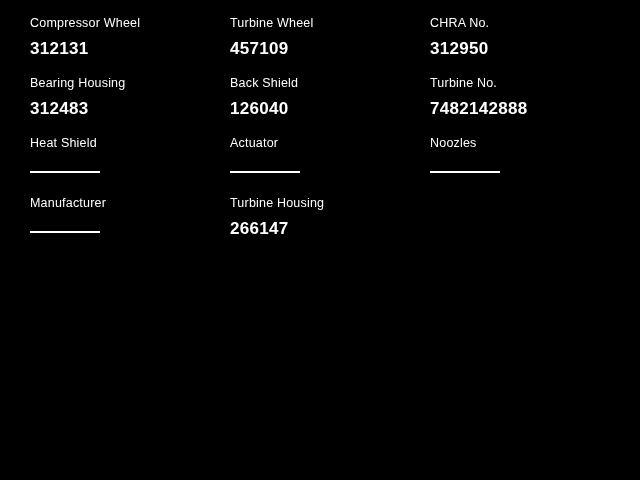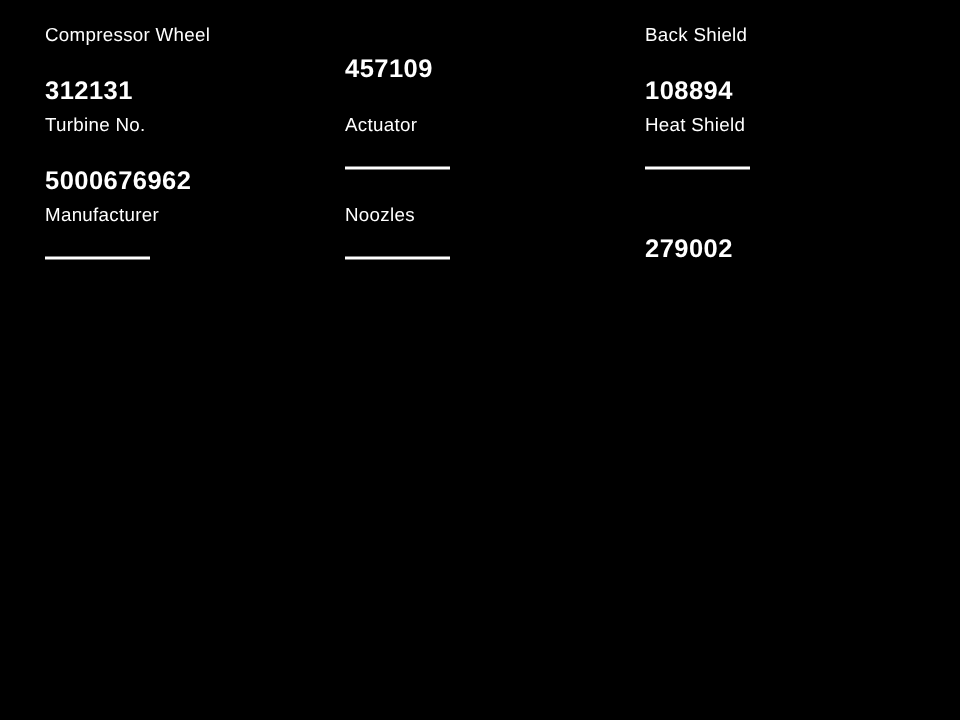--- a/index.html
+++ b/index.html
@@ -33,21 +33,21 @@
     font-size: 12.5px;
     font-weight: 400;
     line-height: 15px;
     letter-spacing: 0.2px;
   }
   .field .value {
     color: #ffffff;
     font-size: 17px;
     font-weight: 700;
     line-height: 20px;
-    margin-top: 20px;
+    margin-top: 8px;
     min-height: 20px;
     letter-spacing: 0.3px;
   }
   
   .field .value:empty {
     width: 70px;
     min-height: 12px;
     height: 12px;
     border-bottom: 2px solid #ffffff;
     margin-top: 8px;
@@ -58,54 +58,64 @@
 
 <div class="screen">
   <div class="fields-grid">
 
     <div class="field">
       <div class="label">Compressor Wheel</div>
       <div class="value">312131</div>
     </div>
 
     <div class="field">
+      <div class="label">Turbine Wheel</div>
       <div class="value">457109</div>
     </div>
 
+    <div class="field">
+      <div class="label">CHRA No.</div>
+      <div class="value">312950</div>
+    </div>
 
+    <div class="field">
+      <div class="label">Bearing Housing</div>
+      <div class="value">312483</div>
+    </div>
 
     <div class="field">
       <div class="label">Back Shield</div>
-      <div class="value">108894</div>
+      <div class="value">126040</div>
     </div>
 
     <div class="field">
       <div class="label">Turbine No.</div>
-      <div class="value">5000676962</div>
+      <div class="value">7482142888</div>
+    </div>
+
+    <div class="field">
+      <div class="label">Heat Shield</div>
+      <div class="value"></div>
     </div>
 
     <div class="field">
       <div class="label">Actuator</div>
       <div class="value"></div>
     </div>
 
     <div class="field">
-      <div class="label">Heat Shield</div>
+      <div class="label">Noozles</div>
       <div class="value"></div>
     </div>
 
     <div class="field">
       <div class="label">Manufacturer</div>
       <div class="value"></div>
     </div>
 
     <div class="field">
-      <div class="label">Noozles</div>
-      <div class="value"></div>
-    </div>
-
-    <div class="field">
-      <div class="value">279002</div>
+      <div class="label">Turbine Housing</div>
+      <div class="value">266147</div>
     </div>
 
 
   </div>
 </div>
 
 </body></html>

